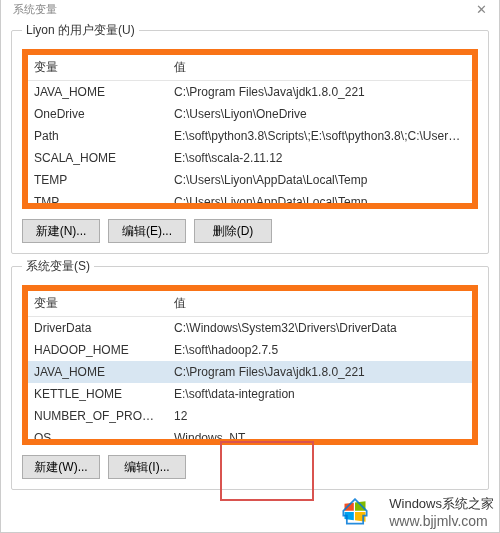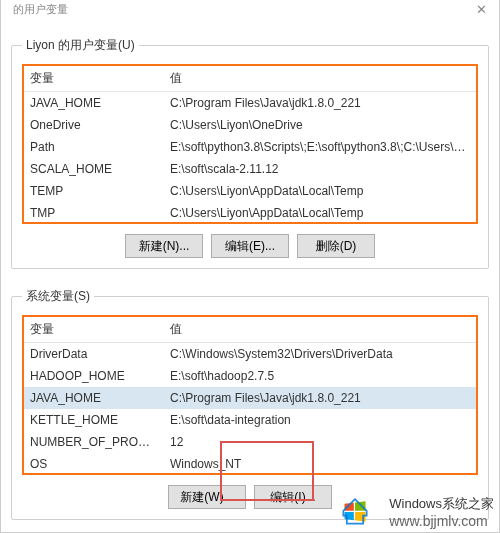--- a/index.html
+++ b/index.html
@@ -26,29 +26,29 @@
       height: 18px;
       padding: 0 2px;
       color: #888;
       font-size: 11px;
     }
     .close-x { color: #888; cursor: pointer; font-size: 13px; }
     fieldset {
       border: 1px solid #d0d0d0;
       border-radius: 2px;
       padding: 10px;
-      margin-top: 19px;
+      margin-top: 4px;
     }
     legend {
       padding: 0 4px;
       color: #333;
       font-size: 12px;
     }
     .table-container {
-      border: 2px solid #f97316;
+      border: 6px solid #f97316;
       background: #fff;
       height: 160px;
       overflow-y: scroll;
       position: relative;
     }
     .table-container.sys { height: 160px; }
     table { width: 100%; border-collapse: collapse; table-layout: fixed; }
     thead th {
       text-align: left;
       font-weight: normal;
@@ -63,21 +63,21 @@
     td {
       padding: 4px 6px;
       color: #333;
       white-space: nowrap;
       overflow: hidden;
       text-overflow: ellipsis;
     }
     tr.selected td { background: #d8e6f2; }
     .button-row {
       display: flex;
-      justify-content: center;
+      justify-content: flex-start;
       gap: 8px;
       margin-top: 10px;
     }
     button {
       min-width: 78px;
       height: 24px;
       background: #e1e1e1;
       border: 1px solid #adadad;
       font-family: inherit;
       font-size: 12px;
@@ -105,21 +105,21 @@
     .wm-icon { width: 28px; height: 28px; }
     ::-webkit-scrollbar { width: 16px; }
     ::-webkit-scrollbar-track { background: #f0f0f0; }
     ::-webkit-scrollbar-thumb { background: #c1c1c1; }
   </style>
 </head>
 <body>
 
 <div class="window">
   <div class="titlebar">
-    <span>的用户变量</span>
+    <span>系统变量</span>
     <span class="close-x">✕</span>
   </div>
 
   <fieldset>
     <legend>Liyon 的用户变量(U)</legend>
     <div class="table-container">
       <table>
         <thead>
           <tr>
             <th>变量</th>

